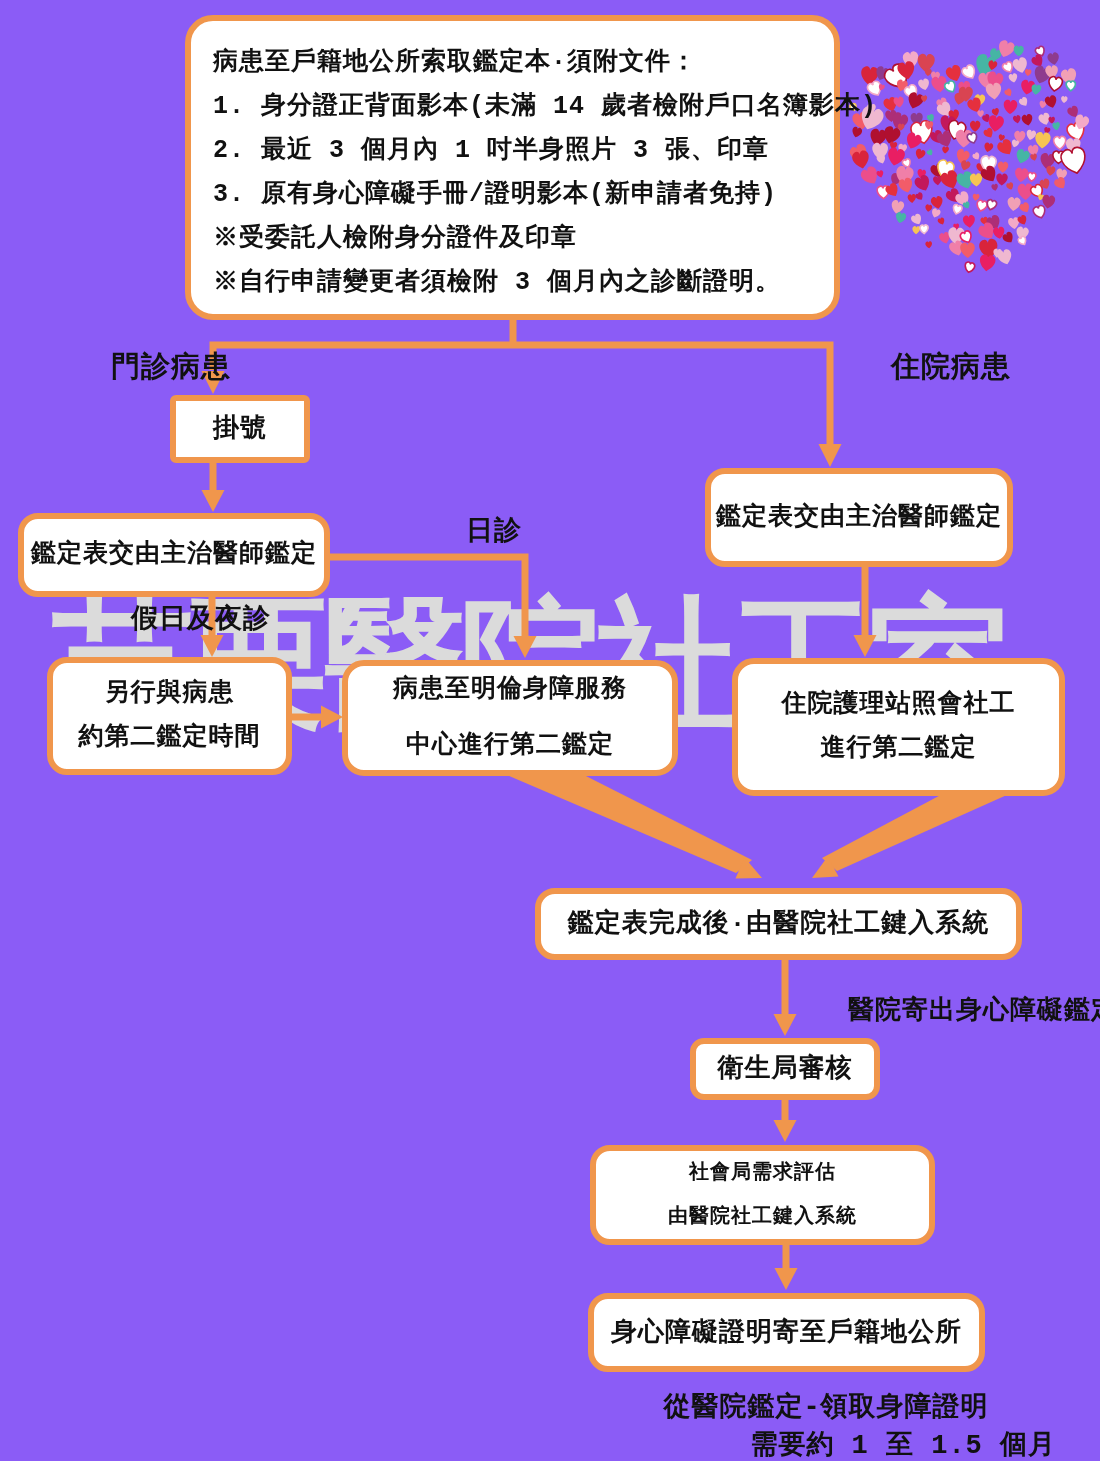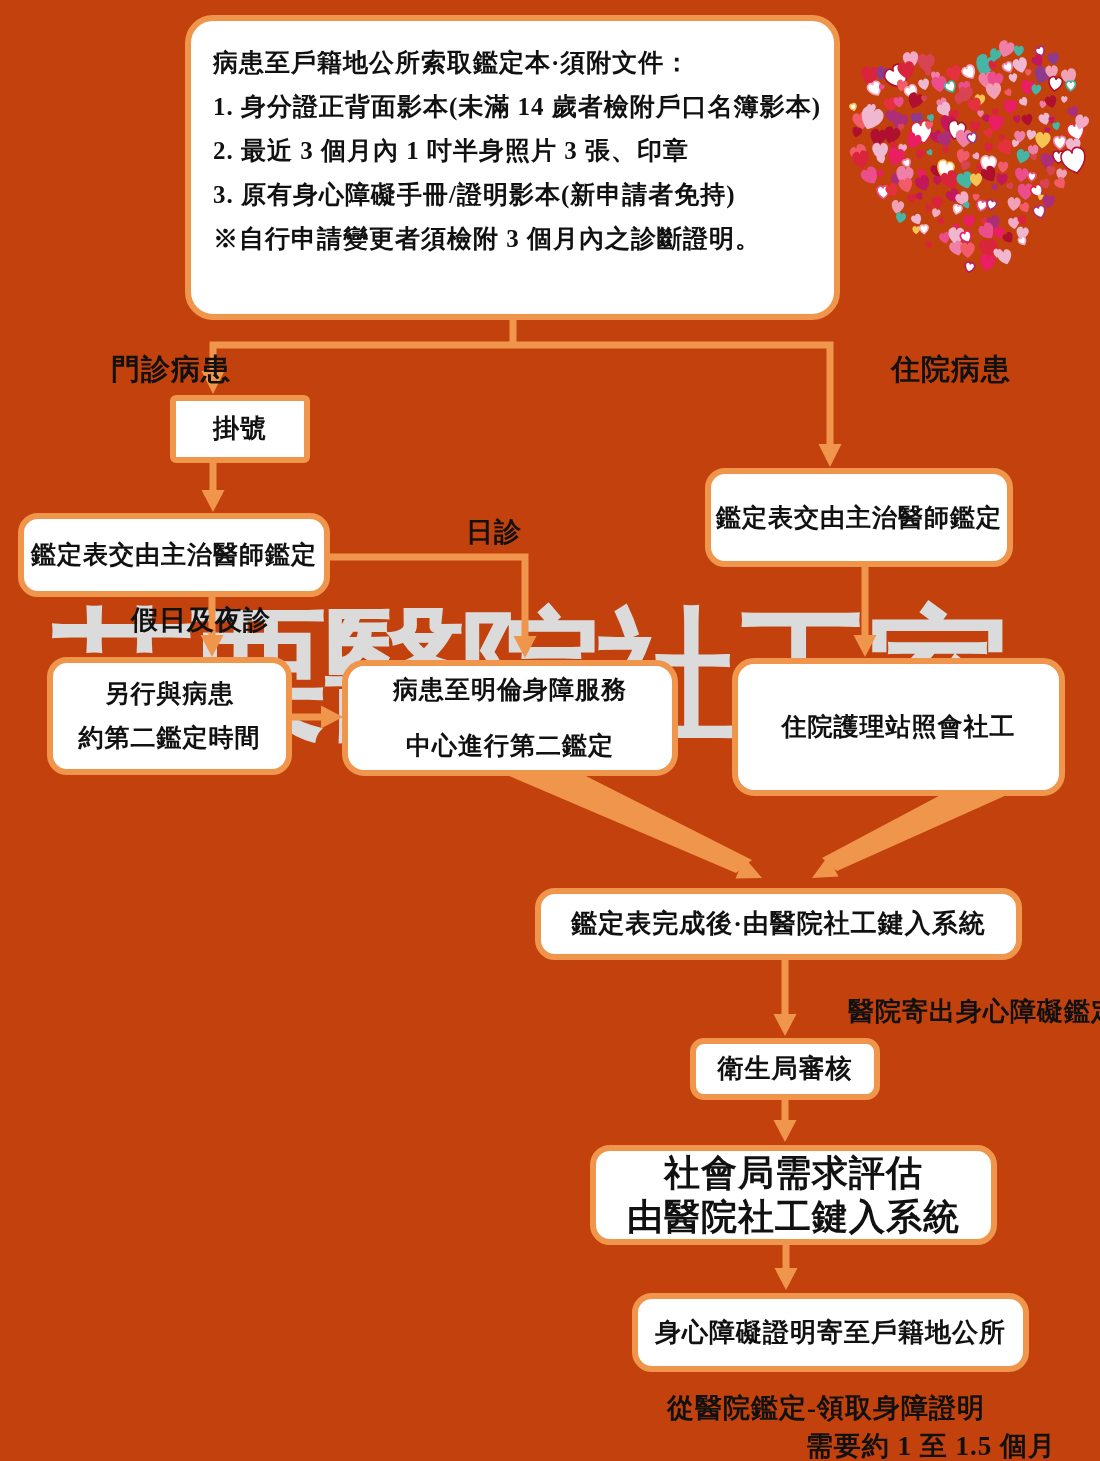--- a/index.html
+++ b/index.html
@@ -1,18 +1,18 @@
 <!DOCTYPE html>
 <html lang="zh-Hant"><head>
 <meta charset="utf-8">
 <style>
   html,body{margin:0;padding:0;background:#ffffff;}
   .canvas{
-    position:relative;width:1100px;height:1461px;background:#c2410c;
-    font-family:Liberation Serif, serif;color:#111111;
+    position:relative;width:1100px;height:1461px;background:#8b5cf6;
+    font-family:Liberation Mono, monospace;color:#111111;
     overflow:hidden;
   }
   
   .wm{
     position:absolute;left:52px;top:584px;z-index:1;
     font-size:142px;line-height:1.3;font-weight:600;color:#dbdbdb;
     letter-spacing:-6px;white-space:nowrap;user-select:none;
   }
   svg.conn{position:absolute;left:0;top:0;z-index:2;}
   .box{
@@ -280,20 +280,21 @@
         <path d="M0 0.95 C-1 0.28 -1 -0.55 -0.48 -0.76 C-0.16 -0.89 0 -0.62 0 -0.44 C0 -0.62 0.16 -0.89 0.48 -0.76 C1 -0.55 1 0.28 0 0.95 Z" transform="translate(130.3 227.3) scale(9.43) rotate(14)" fill="#E91E63"></path>
         <path d="M0 0.95 C-1 0.28 -1 -0.55 -0.48 -0.76 C-0.16 -0.89 0 -0.62 0 -0.44 C0 -0.62 0.16 -0.89 0.48 -0.76 C1 -0.55 1 0.28 0 0.95 Z" transform="translate(148.3 223.4) scale(8.45) rotate(-12)" fill="#EFB8D0"></path>
       </g>
     </svg>
 
   <div class="box topbox" style="left:185px;top:15px;width:655px;height:305px;">
     <div class="ln">病患至戶籍地公所索取鑑定本·須附文件：</div>
     <div class="ln">1. 身分證正背面影本(未滿 14 歲者檢附戶口名簿影本)</div>
     <div class="ln">2. 最近 3 個月內 1 吋半身照片 3 張、印章</div>
     <div class="ln">3. 原有身心障礙手冊/證明影本(新申請者免持)</div>
+    <div class="ln">※受委託人檢附身分證件及印章</div>
     <div class="ln">※自行申請變更者須檢附 3 個月內之診斷證明。</div>
   </div>
 
   <div class="lbl" style="left:75px;top:352px;font-size:29px;">門診病患</div>
   <div class="lbl" style="left:855px;top:352px;font-size:29px;">住院病患</div>
   <div class="lbl" style="left:430px;top:516px;font-size:27px;">日診</div>
   <div class="lbl" style="left:95px;top:604px;font-size:27px;">假日及夜診</div>
   <div class="lbl" style="left:812px;top:996px;font-size:26px;">醫院寄出身心障礙鑑定表</div>
 
   <div class="box" style="left:170px;top:395px;width:140px;height:68px;border-radius:6px;font-size:26px;">
@@ -313,35 +314,36 @@
     <div class="ln">病患至明倫身障服務</div>
     <div class="ln">中心進行第二鑑定</div>
   </div>
 
   <div class="box" style="left:705px;top:468px;width:308px;height:99px;font-size:25px;">
     <div class="ln">鑑定表交由主治醫師鑑定</div>
   </div>
 
   <div class="box" style="left:732px;top:658px;width:333px;height:138px;border-radius:22px;font-size:25px;">
     <div class="ln">住院護理站照會社工</div>
+    <div class="ln">進行第二鑑定</div>
   </div>
 
   <div class="box" style="left:535px;top:888px;width:487px;height:72px;font-size:26px;">
     <div class="ln">鑑定表完成後·由醫院社工鍵入系統</div>
   </div>
 
   <div class="box" style="left:690px;top:1038px;width:190px;height:62px;border-radius:14px;font-size:26px;">
     <div class="ln">衛生局審核</div>
   </div>
 
-  <div class="box" style="left:590px;top:1145px;width:407px;height:100px;font-size:36px;">
+  <div class="box" style="left:590px;top:1145px;width:345px;height:100px;font-size:20px;">
     <div class="ln">社會局需求評估</div>
     <div class="ln">由醫院社工鍵入系統</div>
   </div>
 
-  <div class="box" style="left:588px;top:1293px;width:397px;height:79px;font-size:26px;margin-left:44px;">
+  <div class="box" style="left:588px;top:1293px;width:397px;height:79px;font-size:26px;">
     <div class="ln">身心障礙證明寄至戶籍地公所</div>
   </div>
 
   <div class="lbl" style="left:560px;top:1392px;width:460px;text-align:center;font-size:27px;">從醫院鑑定-領取身障證明</div>
   <div class="lbl" style="left:560px;top:1430px;width:460px;text-align:right;font-size:27px;">需要約 1 至 1.5 個月</div>
 
 </div>
 
 </body></html>

